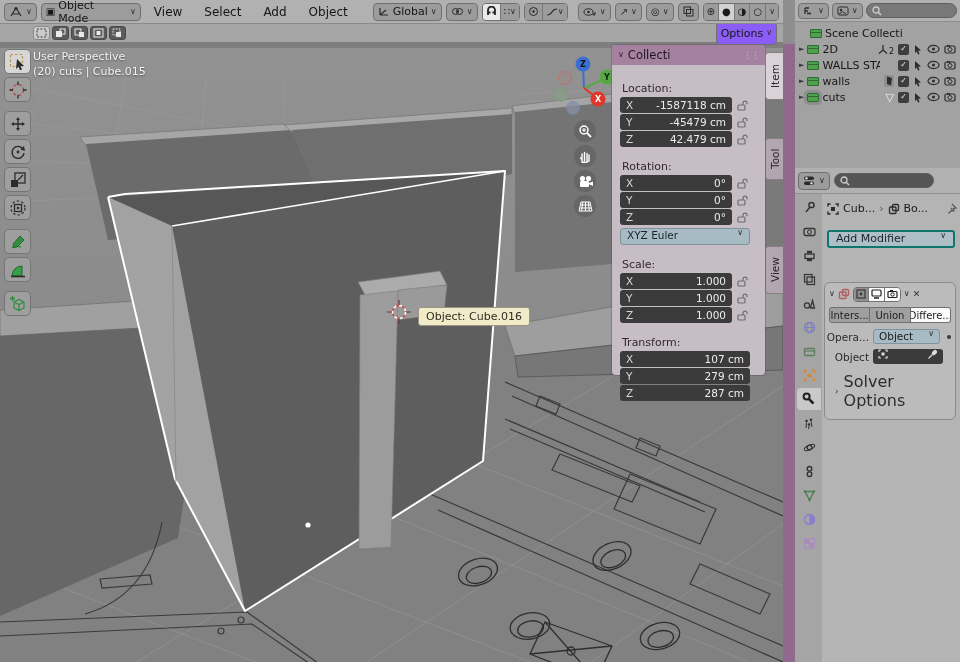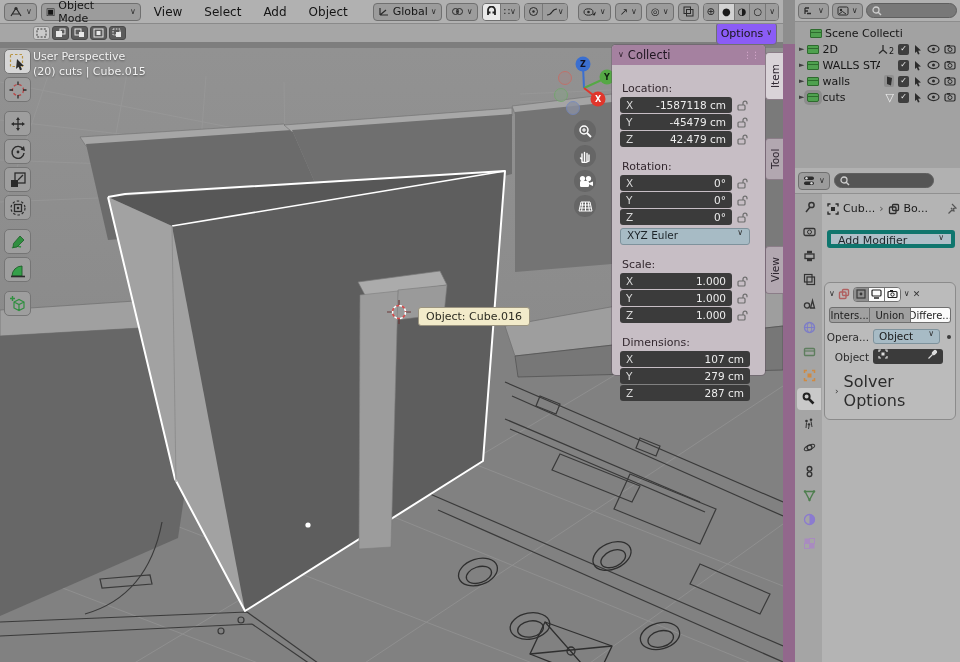--- a/index.html
+++ b/index.html
@@ -513,21 +513,21 @@
     <div class="frow">
         <div class="fld">
           <span class="ax">Z</span>
           <span class="fv">1.000</span>
         </div>
         <svg width="13" height="13">
           <rect x="2" y="6" width="7" height="5" rx="1" fill="none" stroke="#6d6d6d" stroke-width="1.2"></rect>
           <path d="M7,6 V4.2 A2,2 0 0 1 11,4.2 V5.2" fill="none" stroke="#6d6d6d" stroke-width="1.2"></path>
         </svg>
       </div>
-    <div class="seclab">Dimensions:</div>
+    <div class="seclab">Transform:</div>
     <div class="frow">
         <div class="fld wide">
           <span class="ax">X</span>
           <span class="fv">107 cm</span>
         </div>
       </div>
     <div class="frow">
         <div class="fld wide">
           <span class="ax">Y</span>
           <span class="fv">279 cm</span>
@@ -795,21 +795,21 @@
       <span style="color:#555">›</span>
       <svg width="12" height="12">
           <rect x="1.5" y="4" width="6.5" height="6.5" rx="1" fill="none" stroke="#2c2c2c" stroke-width="1.3"></rect>
           <rect x="4.5" y="1.5" width="6" height="6" rx="1" fill="none" stroke="#2c2c2c" stroke-width="1.3"></rect>
         </svg>
       <span>Bo...</span>
       <svg width="11" height="11" style="margin-left:14px">
           <path d="M6,1 L10,5 L7.5,5.5 L8,8 L5.5,7.5 L2.5,10.5 M5,5 L6.5,6.5" stroke="#555" fill="none" stroke-width="1.2"></path>
         </svg>
     </div>
-    <div class="ctl" style="position:absolute;left:5px;top:36px;width:128px;height:18px;background:#afbfc8;border:4px solid #0f766e;padding:0 7px">
+    <div class="ctl" style="position:absolute;left:5px;top:36px;width:128px;height:18px;background:#afbfc8;border:2px solid #0f766e;padding:0 7px">
       <span style="font-size:11px;color:#1c2327">Add Modifier</span>
       <span class="car" style="margin-left:auto">∨</span>
     </div>
     <div class="modpanel">
       <div class="flex" style="height:22px;padding:0 4px;gap:3px">
         <span class="car">∨</span>
         <svg width="12" height="12">
             <rect x="1.5" y="4" width="6.5" height="6.5" rx="1" fill="none" stroke="#b06060" stroke-width="1.4"></rect>
             <rect x="4.5" y="1.5" width="6" height="6" rx="1" fill="none" stroke="#b06060" stroke-width="1.4"></rect>
           </svg>

